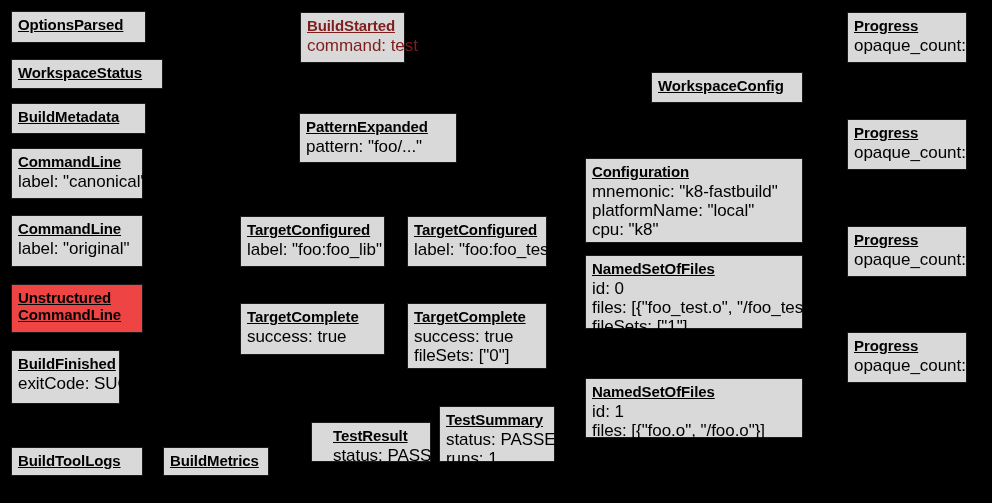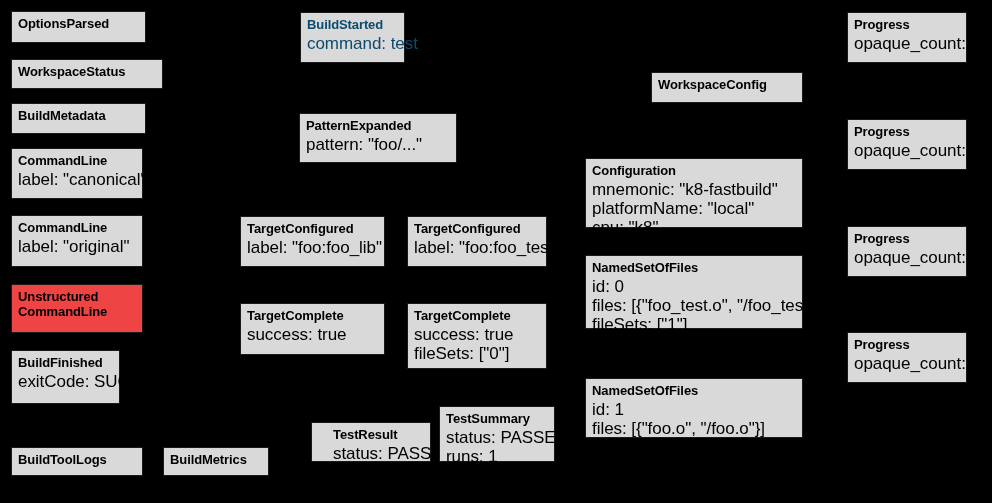--- a/index.html
+++ b/index.html
@@ -20,22 +20,23 @@
     position: absolute;
     box-sizing: border-box;
     background: #d9d9d9;
     border: 1px solid #1a1a1a;
     color: #000000;
     padding: 5px 6px 4px 6px;
     line-height: 1.12;
   }
   .node-title {
     display: block;
-    font-size: 13px;
+    font-size: 15px;
     font-weight: bold;
+    text-decoration: underline;
     white-space: pre;
     letter-spacing: -0.1px;
     margin-bottom: 1px;
   }
   .node-fields {
     display: block;
   }
   .node-field {
     display: block;
     font-size: 17px;
@@ -84,21 +85,21 @@
       </span>
     </div>
     <div class="node" style="left: 11px; top: 447px; width: 132px; height: 29px; background: rgb(217, 217, 217); border-color: rgb(26, 26, 26); color: rgb(0, 0, 0);">
       <span class="node-title">BuildToolLogs</span>
       <span class="node-fields"></span>
     </div>
     <div class="node" style="left: 163px; top: 447px; width: 106px; height: 29px; background: rgb(217, 217, 217); border-color: rgb(26, 26, 26); color: rgb(0, 0, 0);">
       <span class="node-title">BuildMetrics</span>
       <span class="node-fields"></span>
     </div>
-    <div class="node" style="left: 300px; top: 12px; width: 105px; height: 51px; background: rgb(217, 217, 217); border-color: rgb(26, 26, 26); color: #0c4a6e;">
+    <div class="node" style="left: 300px; top: 12px; width: 105px; height: 51px; background: rgb(217, 217, 217); border-color: rgb(26, 26, 26); color: #7f1d1d;">
       <span class="node-title">BuildStarted</span>
       <span class="node-fields">
         <span class="node-field">command: test</span>
       </span>
     </div>
     <div class="node" style="left: 299px; top: 113px; width: 158px; height: 50px; background: rgb(217, 217, 217); border-color: rgb(26, 26, 26); color: rgb(0, 0, 0);">
       <span class="node-title">PatternExpanded</span>
       <span class="node-fields">
         <span class="node-field">pattern: "foo/..."</span>
       </span>
@@ -138,21 +139,21 @@
       <span class="node-title">TestSummary</span>
       <span class="node-fields">
         <span class="node-field">status: PASSED</span>
         <span class="node-field">runs: 1</span>
       </span>
     </div>
     <div class="node" style="left: 651px; top: 72px; width: 152px; height: 31px; background: rgb(217, 217, 217); border-color: rgb(26, 26, 26); color: rgb(0, 0, 0);">
       <span class="node-title">WorkspaceConfig</span>
       <span class="node-fields"></span>
     </div>
-    <div class="node" style="left: 585px; top: 158px; width: 218px; height: 70px; background: rgb(217, 217, 217); border-color: rgb(26, 26, 26); color: rgb(0, 0, 0);">
+    <div class="node" style="left: 585px; top: 158px; width: 218px; height: 85px; background: rgb(217, 217, 217); border-color: rgb(26, 26, 26); color: rgb(0, 0, 0);">
       <span class="node-title">Configuration</span>
       <span class="node-fields">
         <span class="node-field">mnemonic: "k8-fastbuild"</span>
         <span class="node-field">platformName: "local"</span>
         <span class="node-field">cpu: "k8"</span>
       </span>
     </div>
     <div class="node" style="left: 585px; top: 255px; width: 218px; height: 74px; background: rgb(217, 217, 217); border-color: rgb(26, 26, 26); color: rgb(0, 0, 0);">
       <span class="node-title">NamedSetOfFiles</span>
       <span class="node-fields">

